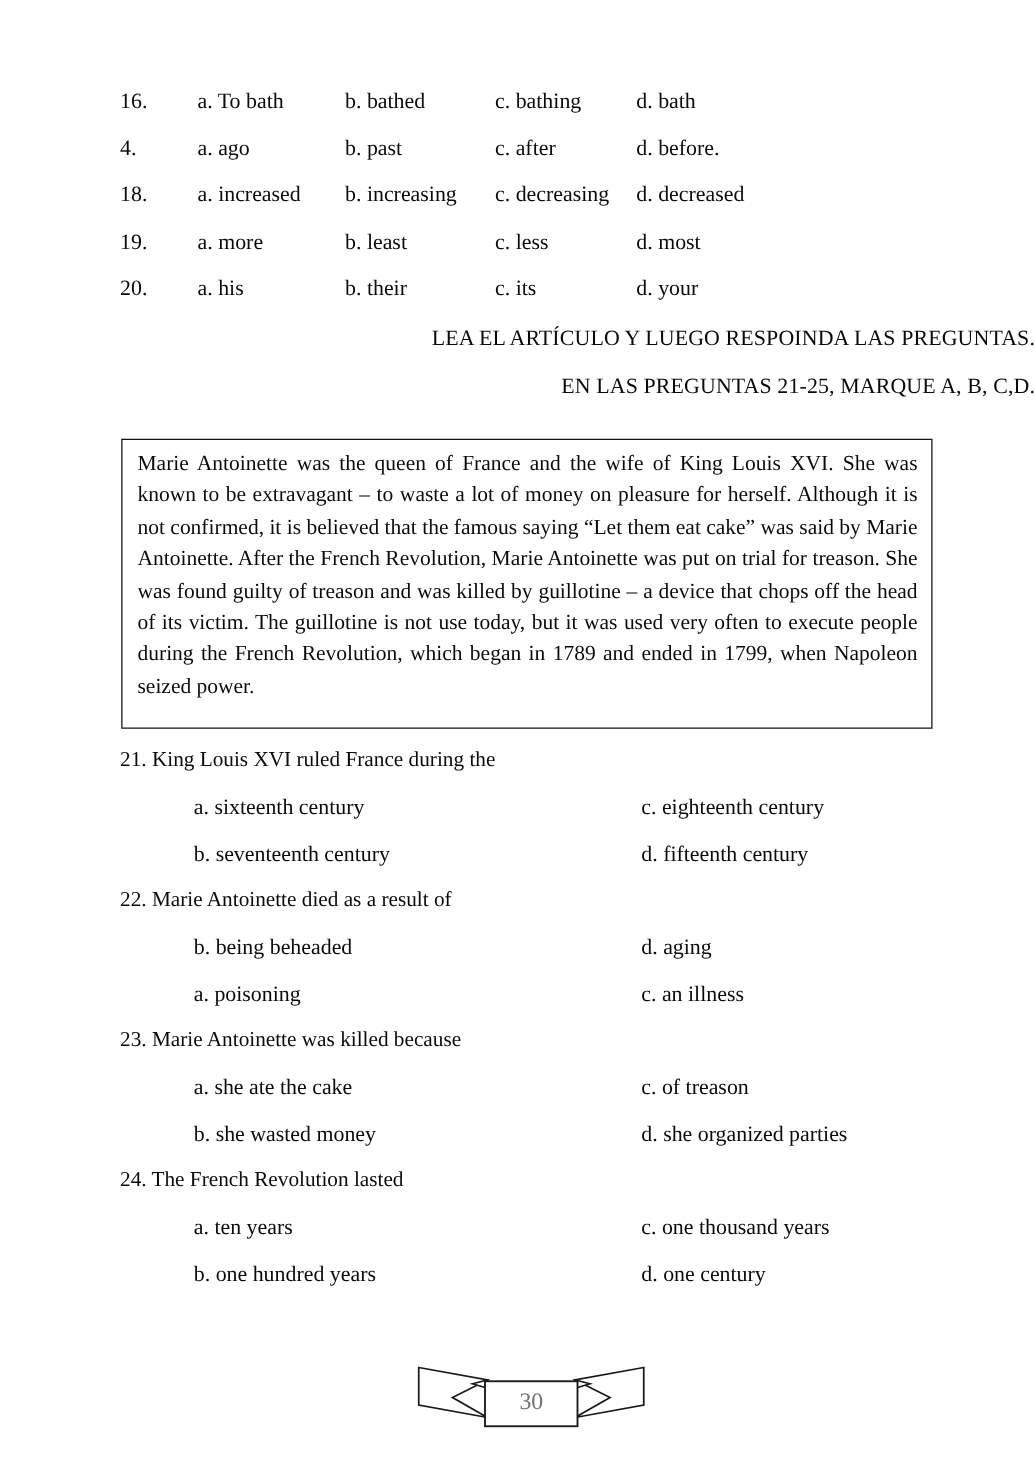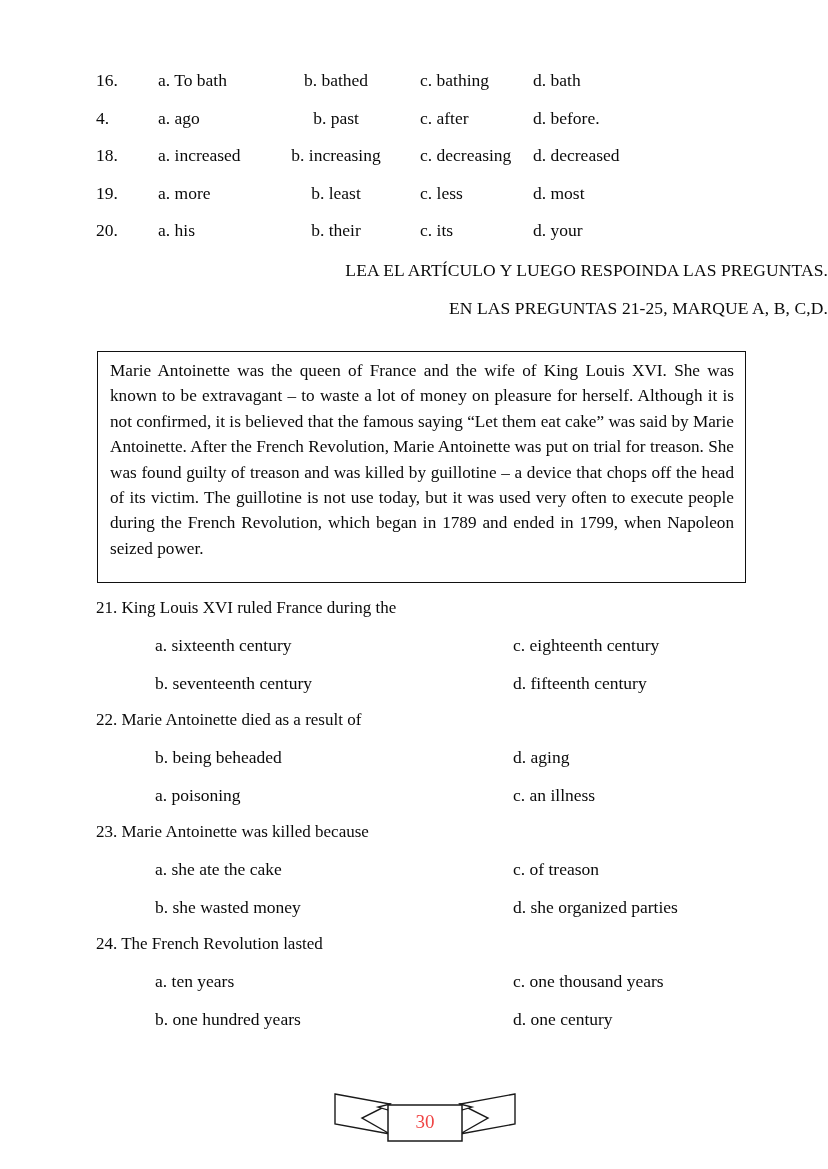--- a/index.html
+++ b/index.html
@@ -29,22 +29,22 @@
   }
   .grammar-row {
     display: flex;
     align-items: baseline;
     height: 37.5px;
     font-size: 17.5px;
     white-space: nowrap;
   }
   .g-num   { width: 62px; flex: none; }
   .g-opt-a { width: 118px; flex: none; }
-  .g-opt-b { width: 120px; flex: none; text-align: center; }
-  .g-opt-c { width: 113px; flex: none; margin-left: 24px; }
+  .g-opt-b { width: 120px; flex: none; }
+  .g-opt-c { width: 113px; flex: none; }
   .g-opt-d { flex: none; }
 
   
   .instruction {
     position: absolute;
     left: 0;
     width: 828px;
     text-align: right;
     font-size: 17.5px;
     letter-spacing: 0.1px;
@@ -104,21 +104,21 @@
     height: 62px;
   }
   .ribbon svg { display: block; }
   .page-number {
     position: absolute;
     left: 0;
     top: 23px;
     width: 190px;
     text-align: center;
     font-size: 19px;
-    color: #ef4444;
+    color: #737373;
   }
 </style>
 </head>
 <body>
 
 <div class="page">
 
   <div class="grammar-block">
 
     <div class="grammar-row">

